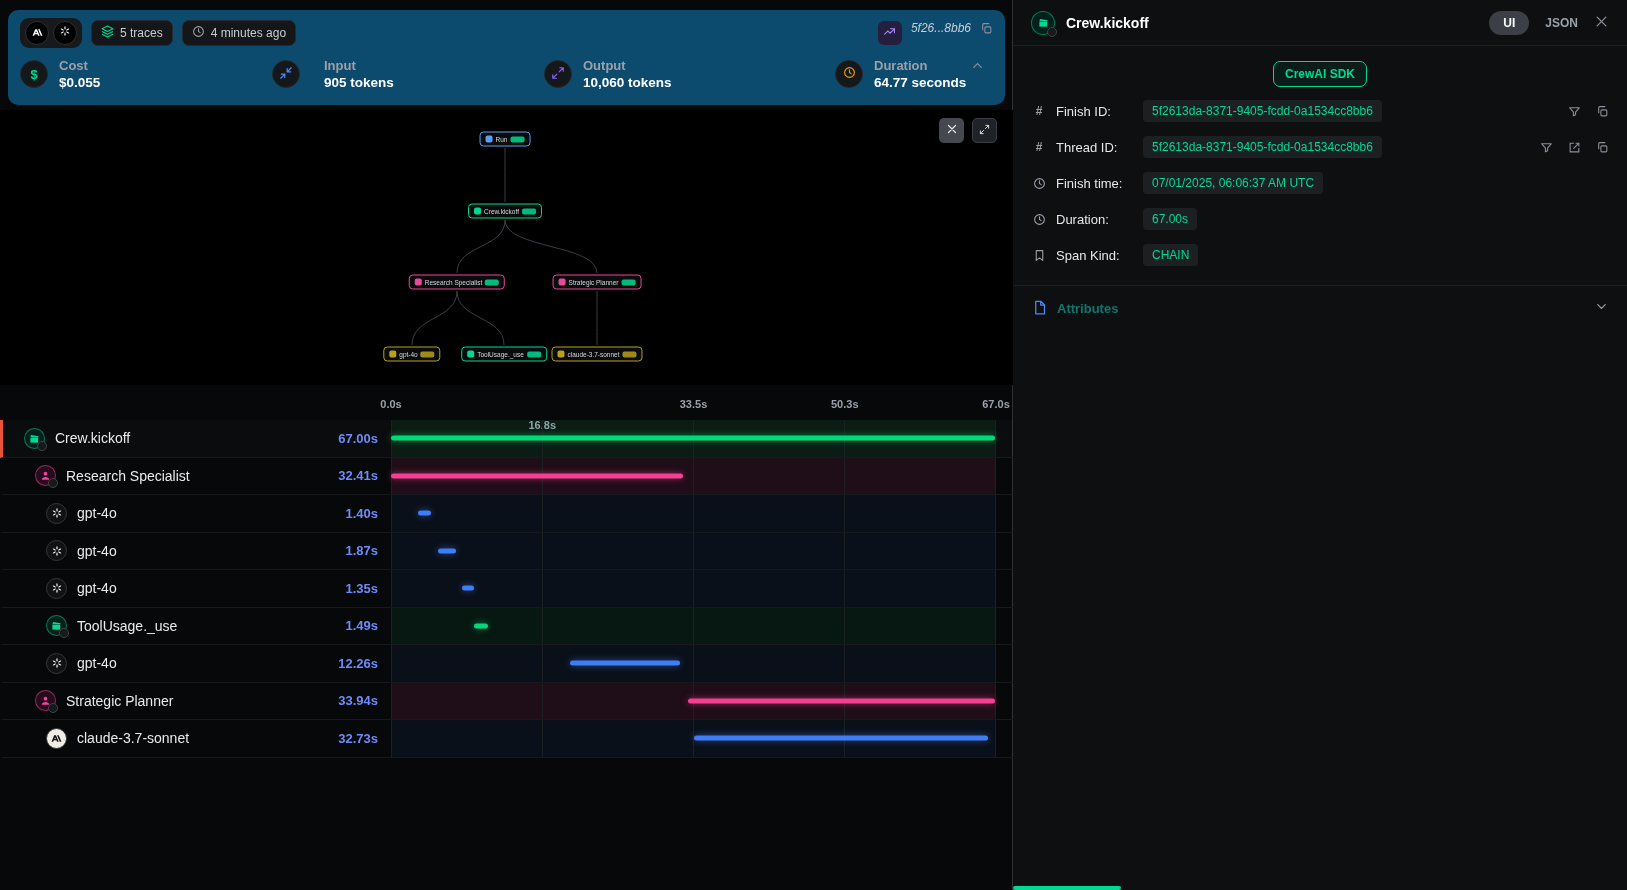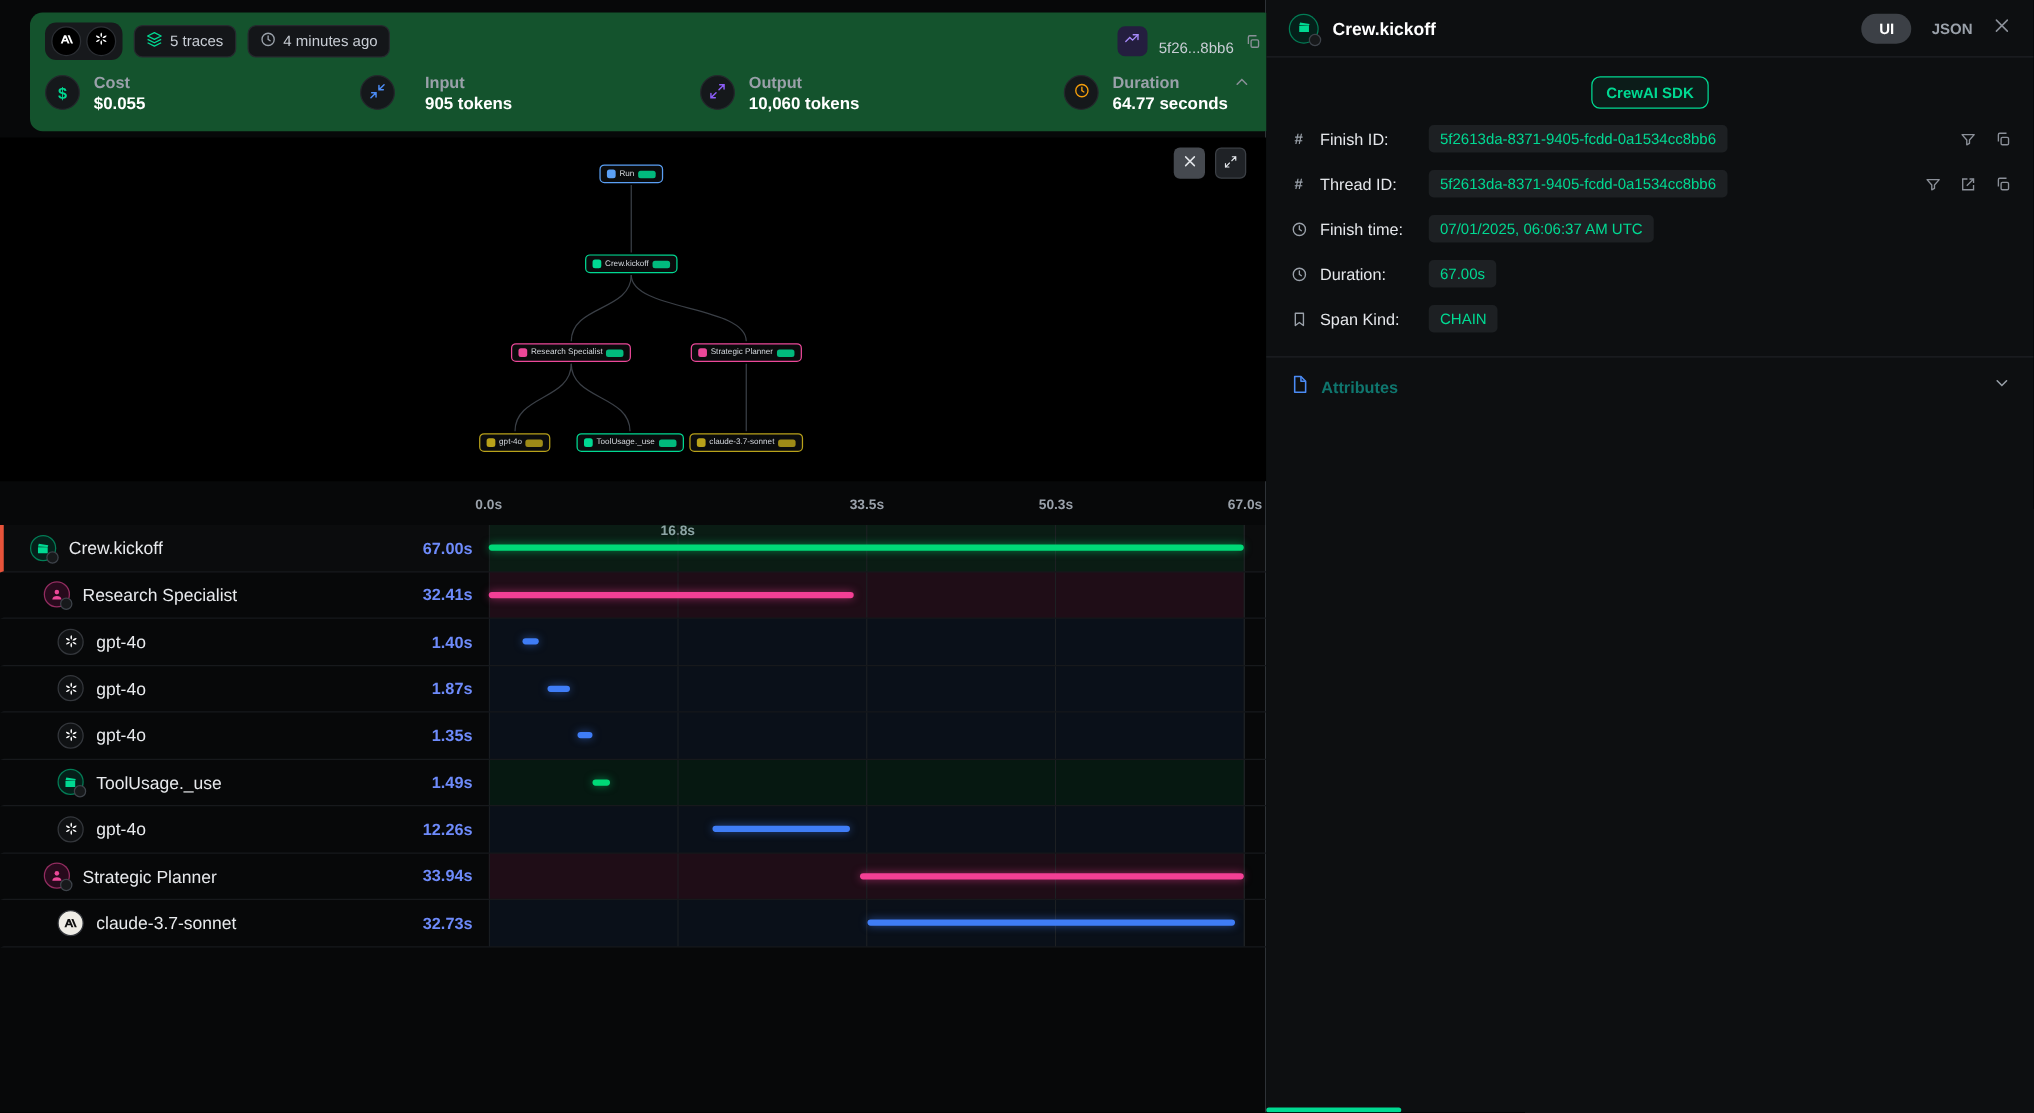--- a/index.html
+++ b/index.html
@@ -3,26 +3,26 @@
 <meta charset="utf-8">
 <style>
   * { margin:0; padding:0; box-sizing:border-box; }
   html,body { background:#000; }
   body { font-family:"Liberation Sans","DejaVu Sans",sans-serif; color:#e5e7eb; }
   .app { width:1627px; height:890px; display:flex; overflow:hidden; background:#070809; }
 
   
   .main { position:relative; flex:0 0 1013px; width:1013px; background:#070809; border-right:1px solid #2e3237; }
 
-  .top-card { position:absolute; top:10px; left:24px; width:997px; height:95px; background:#14532d; border-radius:10px; padding:5px 12px 8px; }
+  .top-card { position:absolute; top:10px; left:8px; width:997px; height:95px; background:#0c4a6e; border-radius:10px; padding:5px 12px 8px; }
   .header-row { display:flex; align-items:center; height:36px; gap:9px; }
   .logo-chip { display:flex; align-items:center; gap:4px; background:#17191c; border-radius:9px; padding:3px 5px; }
   .logo-circle { width:24px; height:24px; border-radius:50%; background:#000; border:1px solid #2c2f34; display:flex; align-items:center; justify-content:center; }
   .chip { display:flex; align-items:center; gap:6px; background:#141619; border:1px solid #26292e; border-radius:7px; padding:4px 9px; font-size:12px; color:#c8cdd4; }
-  .header-right { margin-left:auto; display:flex; align-items:flex-end; gap:9px; }
+  .header-right { margin-left:auto; display:flex; align-items:flex-start; gap:9px;font-style:italic; }
   .purple-chip { width:24px; height:24px; border-radius:6px; background:#241e3f; display:flex; align-items:center; justify-content:center; cursor:pointer; }
   .trace-short { font-size:12px; color:#c8cdd4; }
   .icon-btn { color:#8b9099; display:flex; align-items:center; cursor:pointer; }
 
   .stats-row { display:flex; align-items:center; margin-top:7px; }
   .stat { display:flex; gap:11px; align-items:center; }
   .stat.w1 { width:252px; } .stat.w2 { width:272px;gap:24px; } .stat.w3 { width:291px; }
   .stat-ic { flex:0 0 28px; width:28px; height:28px; border-radius:50%; background:#15181b; border:1px solid #24282c; display:flex; align-items:center; justify-content:center; font-size:13px; font-weight:bold; }
   .stat-texts { display:flex; flex-direction:column; gap:2px; }
   .stat-label { font-size:13px; color:#9aa1aa; font-weight:600; }

